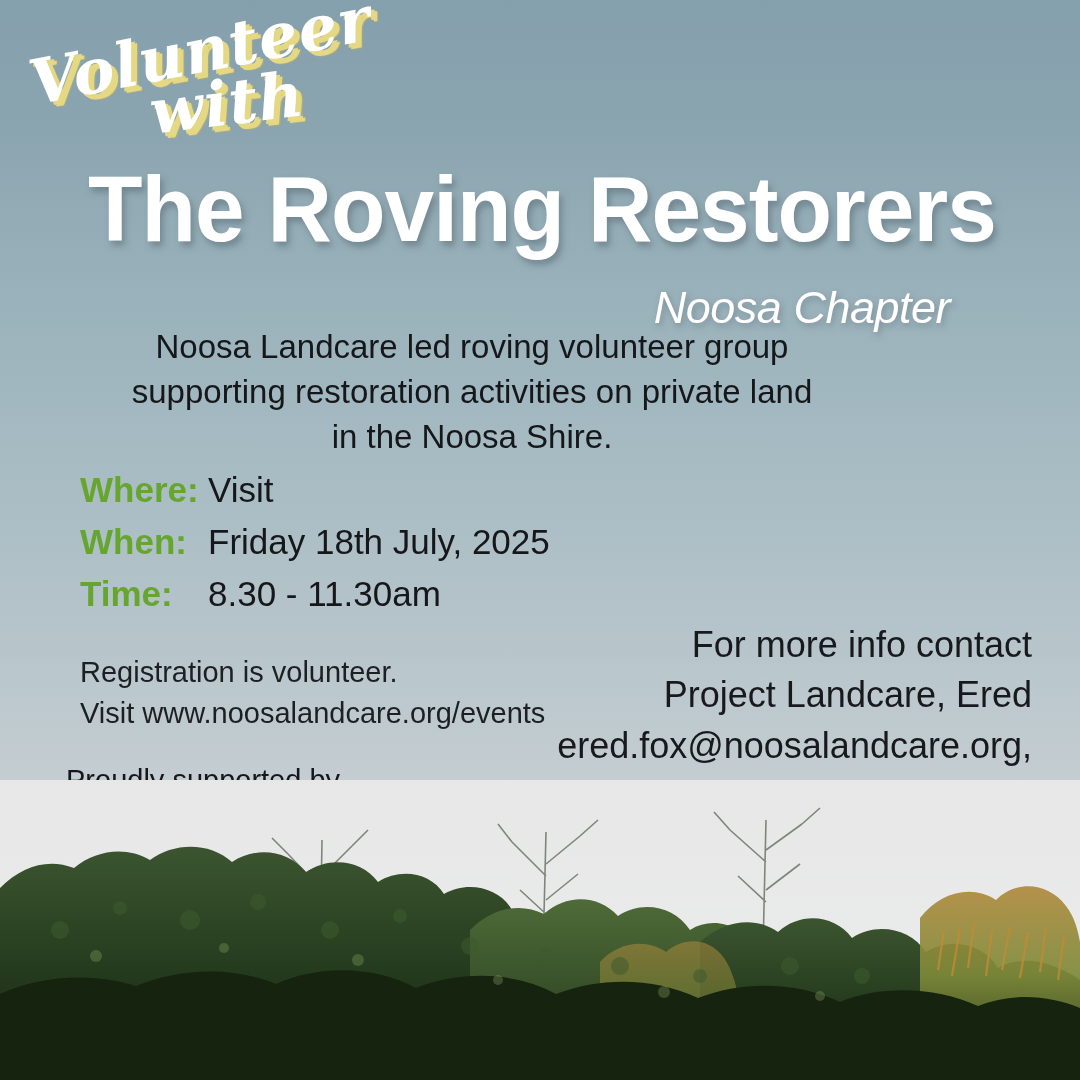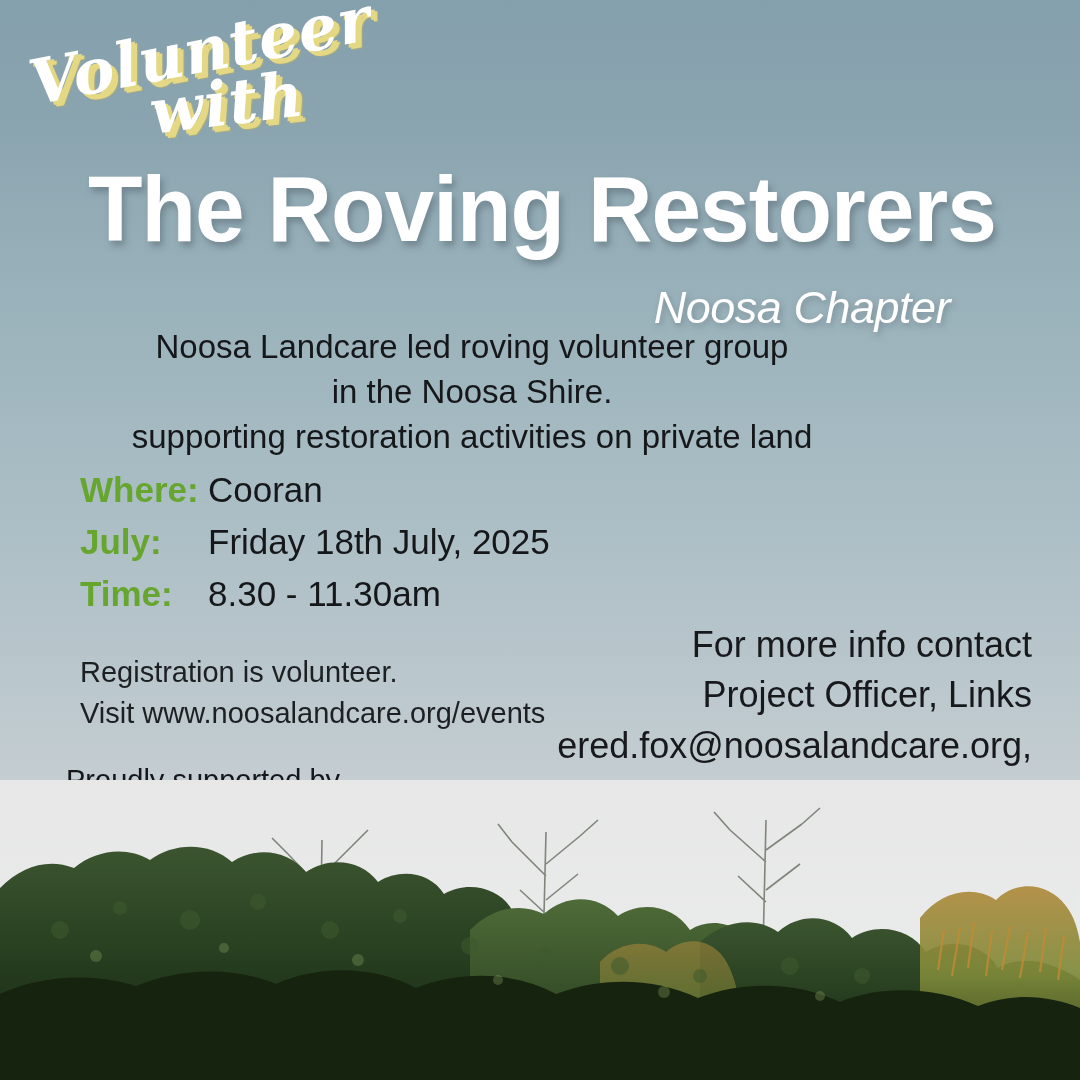--- a/index.html
+++ b/index.html
@@ -251,47 +251,47 @@
   <div class="script-wrap">
     <div class="script-line script-1">Volunteer</div>
     <div class="script-line script-2">with</div>
   </div>
 
   <div class="title">The Roving Restorers</div>
   <div class="subtitle">Noosa Chapter</div>
 
   <div class="desc">
     <div>Noosa Landcare led roving volunteer group</div>
+    <div>supporting restoration activities on private land</div>
     <div>in the Noosa Shire.</div>
-    <div>supporting restoration activities on private land</div>
   </div>
 
   <div class="details">
     <div class="det-row">
       <span class="det-label">Where:</span>
-      <span class="det-value">Cooran</span>
+      <span class="det-value">Visit</span>
     </div>
     <div class="det-row">
-      <span class="det-label">July:</span>
+      <span class="det-label">When:</span>
       <span class="det-value">Friday 18th July, 2025</span>
     </div>
     <div class="det-row">
       <span class="det-label">Time:</span>
       <span class="det-value">8.30 - 11.30am</span>
     </div>
   </div>
 
   <div class="rego">
     <div>Registration is volunteer.</div>
     <div>Visit www.noosalandcare.org/events</div>
   </div>
 
   <div class="contact">
     <div>For more info contact</div>
-    <div>Project Officer, Links</div>
+    <div>Project Landcare, Ered</div>
     <div>ered.fox@noosalandcare.org,</div>
   </div>
 
   <div class="proudly">Proudly supported by</div>
 
   <div class="noosa-logo">
     <span>
       <svg width="66" height="66" viewBox="0 0 66 66">
         <g fill="#7d8f54">
           <ellipse cx="18" cy="18" rx="7.5" ry="14" transform="rotate(-45 18 18)"></ellipse>

